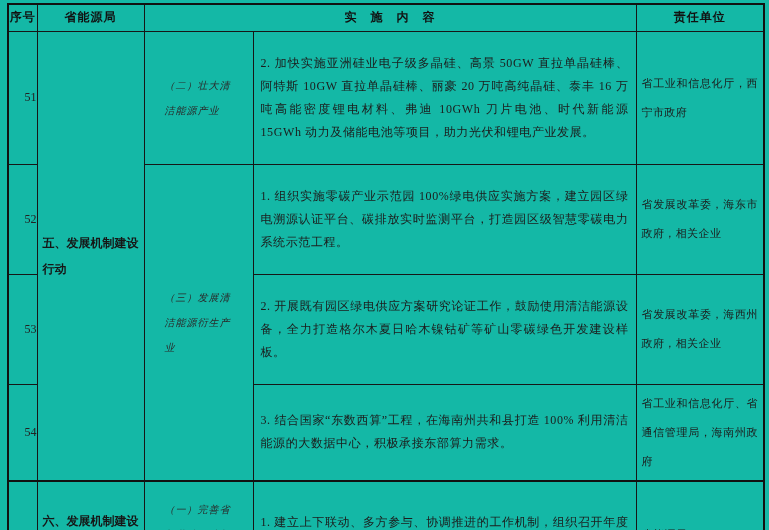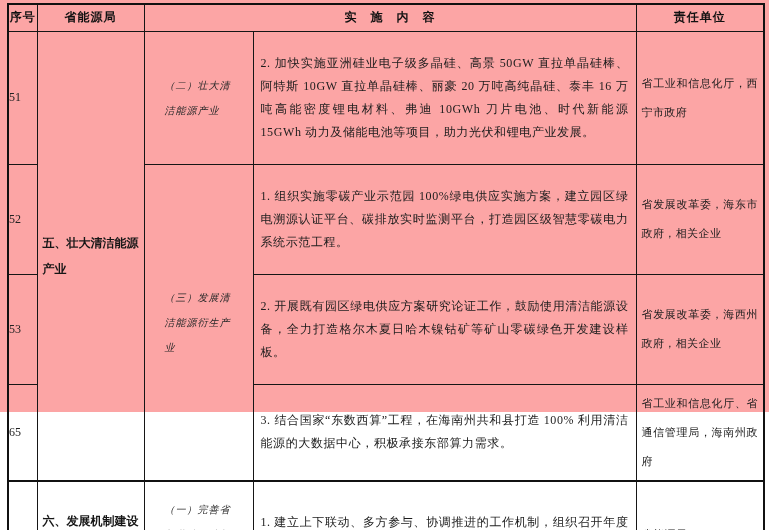--- a/index.html
+++ b/index.html
@@ -3,39 +3,39 @@
 <meta charset="utf-8">
 <style>
   * { margin: 0; padding: 0; box-sizing: border-box; }
   html, body { background: #ffffff; }
   body {
     width: 769px; height: 530px;
     font-family: "Liberation Serif", "DejaVu Serif", serif;
     color: #1c1c1c;
     overflow: hidden;
   }
-  .page { position: relative; width: 769px; height: 412px; background: #fca5a5; }
+  .page { position: relative; width: 769px; height: 530px; background: #14b8a6; }
   table.plan {
     position: absolute; left: 7px; top: 3px;
     width: 756px;
     border-collapse: collapse;
     table-layout: fixed;
     border: 2px solid #111;
   }
   td, th { border: 1px solid #161616; vertical-align: middle; overflow: hidden; }
   tr.header-row th {
     height: 27px;
     font-size: 12px;
     font-weight: bold;
     text-align: center;
     letter-spacing: 1px;
     color: #111;
   }
   td.seq {
-    text-align: left;
+    text-align: right;
     font-size: 12px;
     color: #222;
   }
   td.task {
     font-weight: bold;
     font-size: 12px;
     line-height: 26px;
     padding: 2px 5px;
     text-align: left;
     color: #161616;
@@ -89,38 +89,38 @@
       <tr class="header-row">
         <th>序号</th>
         <th>省能源局</th>
         <th colspan="2">实　施　内　容</th>
         <th>责任单位</th>
       </tr>
     </thead>
     <tbody>
       <tr class="r51">
         <td class="seq">51</td>
-        <td class="task" rowspan="4">五、壮大清洁能源产业</td>
+        <td class="task" rowspan="4">五、发展机制建设行动</td>
         <td class="subtask">（二）壮大清洁能源产业</td>
         <td class="content">2. 加快实施亚洲硅业电子级多晶硅、高景 50GW 直拉单晶硅棒、阿特斯 10GW 直拉单晶硅棒、丽豪 20 万吨高纯晶硅、泰丰 16 万吨高能密度锂电材料、弗迪 10GWh 刀片电池、时代新能源 15GWh 动力及储能电池等项目，助力光伏和锂电产业发展。</td>
         <td class="unit">省工业和信息化厅，西宁市政府</td>
       </tr>
       <tr class="r52">
         <td class="seq">52</td>
         <td class="subtask" rowspan="3">（三）发展清洁能源衍生产业</td>
         <td class="content">1. 组织实施零碳产业示范园 100%绿电供应实施方案，建立园区绿电溯源认证平台、碳排放实时监测平台，打造园区级智慧零碳电力系统示范工程。</td>
         <td class="unit">省发展改革委，海东市政府，相关企业</td>
       </tr>
       <tr class="r53">
         <td class="seq">53</td>
         <td class="content">2. 开展既有园区绿电供应方案研究论证工作，鼓励使用清洁能源设备，全力打造格尔木夏日哈木镍钴矿等矿山零碳绿色开发建设样板。</td>
         <td class="unit">省发展改革委，海西州政府，相关企业</td>
       </tr>
       <tr class="r54">
-        <td class="seq">65</td>
+        <td class="seq">54</td>
         <td class="content">3. 结合国家“东数西算”工程，在海南州共和县打造 100% 利用清洁能源的大数据中心，积极承接东部算力需求。</td>
         <td class="unit">省工业和信息化厅、省通信管理局，海南州政府</td>
       </tr>
       <tr class="r55">
         <td class="seq">55</td>
         <td class="task">六、发展机制建设行动</td>
         <td class="subtask">（一）完善省部共建保障机制</td>
         <td class="content">1. 建立上下联动、多方参与、协调推进的工作机制，组织召开年度省部共建青海国家清洁能源示范省协调推进会。</td>
         <td class="unit">省能源局</td>
       </tr>

